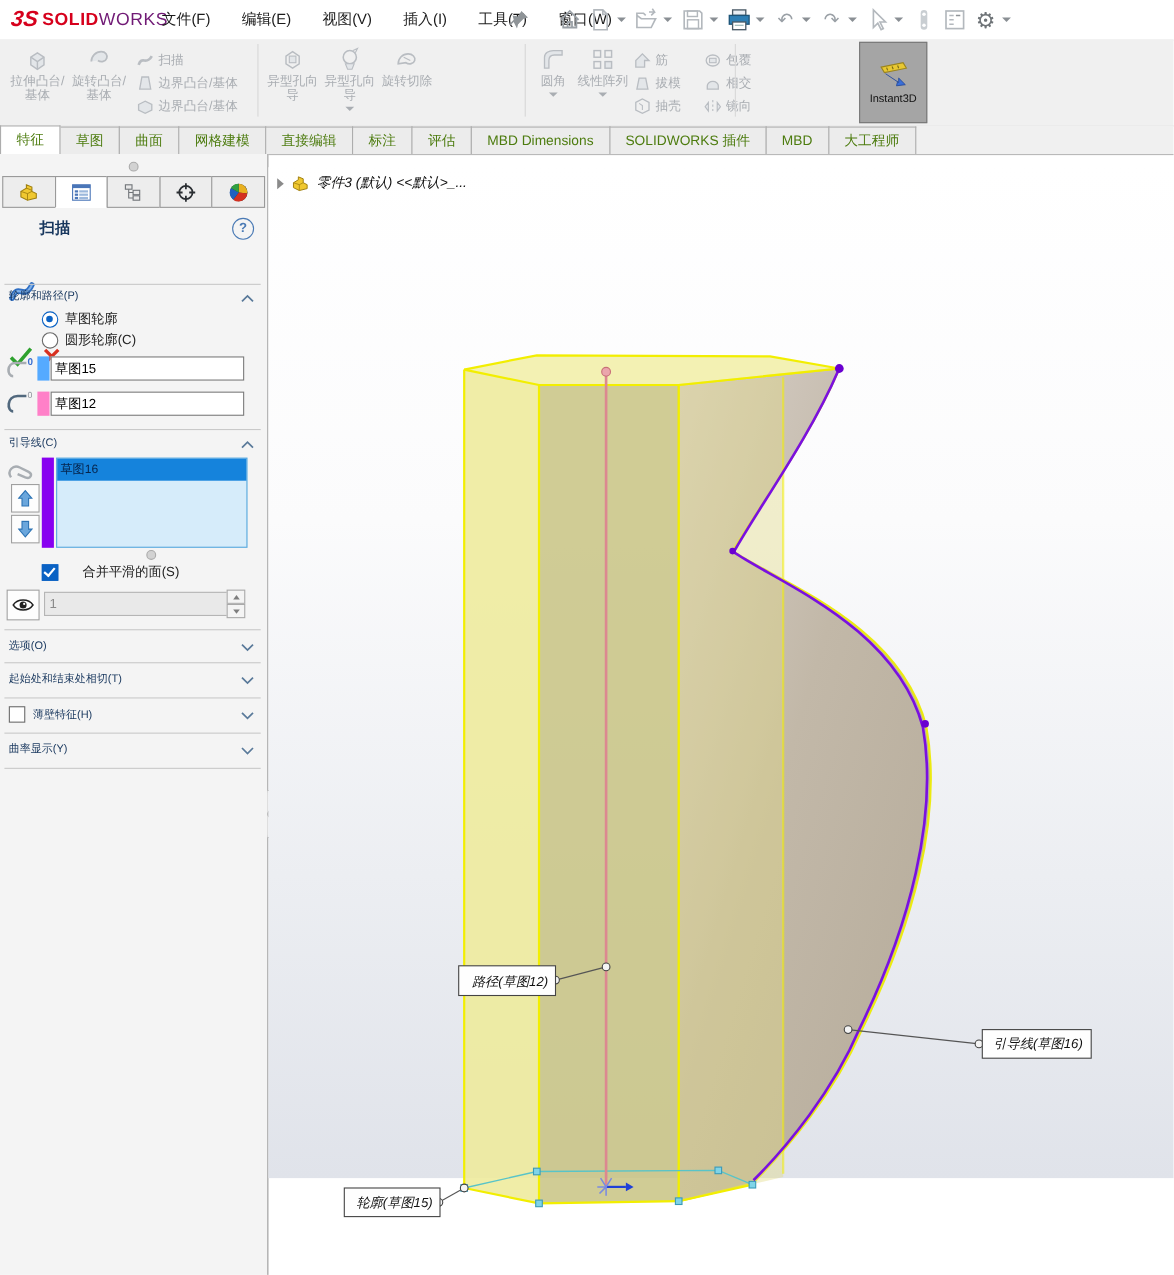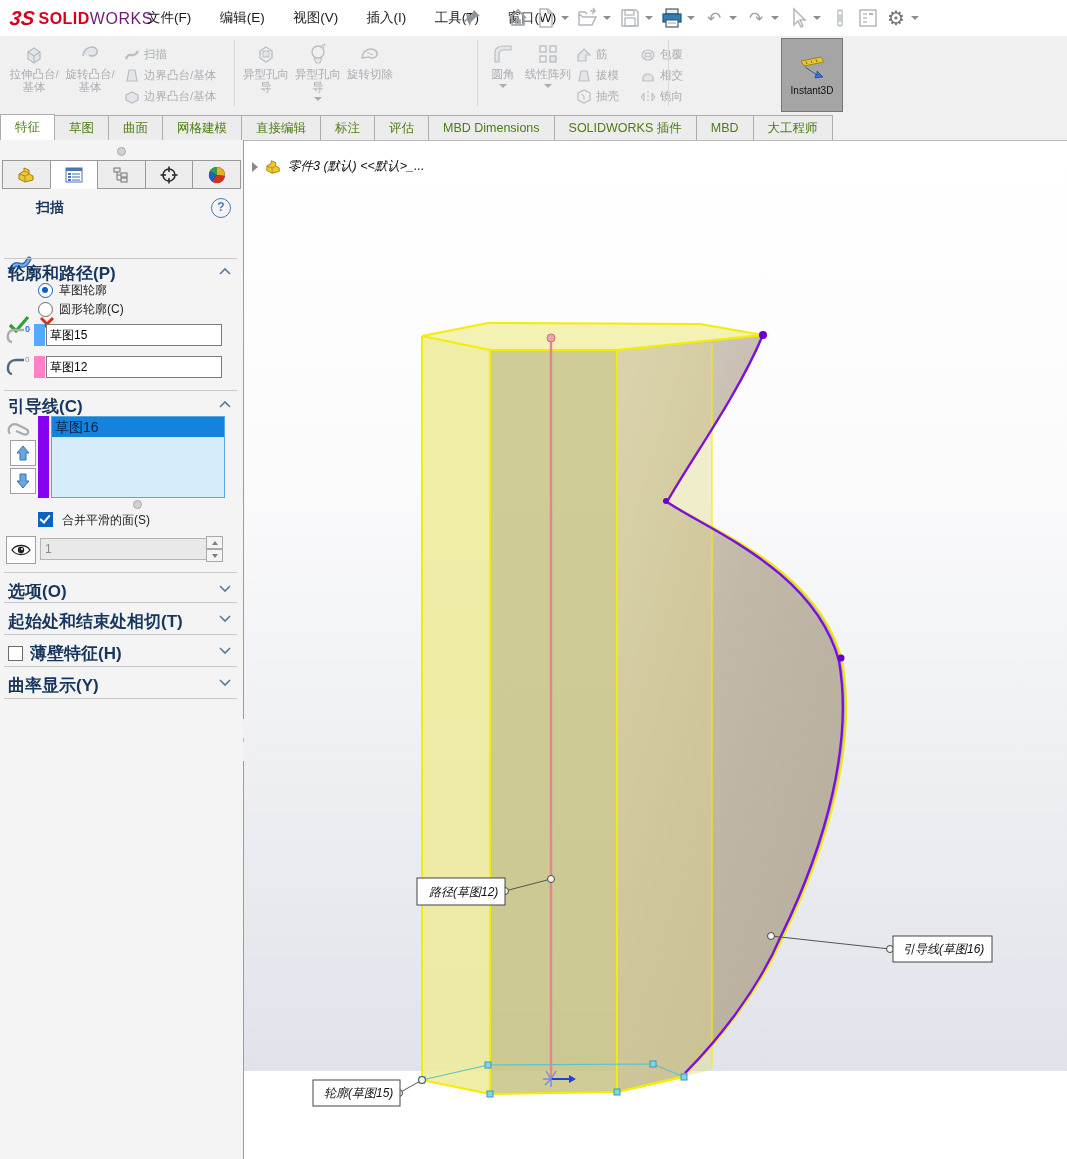--- a/index.html
+++ b/index.html
@@ -40,31 +40,31 @@
   #panel{position:absolute;left:0;top:0;width:243px;height:1019px;background:#f4f4f4;border-right:1px solid #9c9c9c;font-size:12px;color:#222;}
   .gripdot{width:7px;height:7px;border-radius:50%;background:#d2d2d2;border:1px solid #aaa;}
   #panel-tabs{position:absolute;left:2px;top:20px;width:238px;height:29px;display:flex;}
   .ptab{flex:1;border:1px solid #9a9a9a;margin-right:-1px;background:#ededed;display:flex;align-items:center;justify-content:center;}
   .ptab.active{background:#ffffff;border-bottom-color:#fff;}
   #pm-header{position:absolute;left:0;top:56px;width:243px;height:26px;}
   #pm-title{position:absolute;left:36px;top:3px;font-size:14px;font-weight:bold;color:#17365d;}
   #help-btn{position:absolute;left:211px;top:2px;width:18px;height:18px;border:1.5px solid #4a7ab5;border-radius:50%;color:#4a7ab5;font-weight:bold;font-size:12px;text-align:center;line-height:17px;}
   #okcancel{position:absolute;left:0;top:86px;width:243px;height:28px;}
   .pdiv{position:absolute;left:4px;width:233px;height:1px;background:#c9c9c9;}
-  .sect-h{position:absolute;left:8px;font-size:17px;font-weight:bold;color:#17365d;}
+  .sect-h{position:absolute;left:8px;font-size:10px;font-weight:normal;color:#17365d;}
   .chev{position:absolute;left:219px;width:12px;height:8px;}
   .radio-row{position:absolute;left:38px;display:flex;align-items:center;gap:6px;}
   .radio{width:13px;height:13px;border-radius:50%;border:1px solid #6a6a6a;background:#fff;position:relative;}
   .radio.sel{border-color:#0a62c4;}
   .radio.sel::after{content:"";position:absolute;left:2.5px;top:2.5px;width:6px;height:6px;border-radius:50%;background:#0a62c4;}
   .fieldrow{position:absolute;left:4px;display:flex;align-items:center;}
   .swatch{width:11px;height:22px;margin-right:1px;}
   .ptext{width:168px;height:20px;border:1px solid #7a7a7a;background:#fff;font-size:12px;padding:0 3px;font-family:"Liberation Sans",sans-serif;}
   #guide-list{position:absolute;left:51px;top:276px;width:172px;height:80px;border:1px solid #58a8dc;background:#d6ecfa;}
-  #guide-sel{height:20px;background:#1583dc;color:#06234a;font-size:14px;padding:0 3px;line-height:20px;}
+  #guide-sel{height:20px;background:#1583dc;color:#06234a;font-size:11px;padding:0 3px;line-height:20px;}
   .arrbtn{position:absolute;left:10px;width:24px;height:24px;background:#fdfdfd;border:1px solid #a0a0a0;display:flex;align-items:center;justify-content:center;}
   .cbox{width:13px;height:13px;border:1px solid #6a6a6a;background:#fff;}
   .cbox.checked{background:#0a62c4;border-color:#0a62c4;position:relative;}
   .cbox.checked::after{content:"";position:absolute;left:3px;top:0px;width:4px;height:8px;border:solid #fff;border-width:0 2px 2px 0;transform:rotate(40deg);}
   #eye-btn{position:absolute;left:6px;top:396px;width:28px;height:26px;background:#fdfdfd;border:1px solid #a0a0a0;display:flex;align-items:center;justify-content:center;}
   #spin-field{position:absolute;left:40px;top:398px;width:163px;height:20px;background:#e9e9e9;border:1px solid #b5b5b5;color:#8a8a8a;font-size:12px;padding:0 4px;font-family:"Liberation Sans",sans-serif;}
   #spinner{position:absolute;left:206px;top:396px;width:17px;height:26px;display:flex;flex-direction:column;}
   #spinner div{flex:1;border:1px solid #a9a9a9;background:#f4f4f4;display:flex;align-items:center;justify-content:center;}
   .tri-up{width:0;height:0;border-left:3.5px solid transparent;border-right:3.5px solid transparent;border-bottom:4px solid #7d7d7d;}
   .tri-dn{width:0;height:0;border-left:3.5px solid transparent;border-right:3.5px solid transparent;border-top:4px solid #7d7d7d;}
@@ -441,21 +441,21 @@
       <svg width="14" height="16" viewBox="0 0 14 16">
           <path d="M7 1 L13 8 L10 8 L10 15 L4 15 L4 8 L1 8 Z" fill="#6aa6dc" stroke="#2e74b5" stroke-width="1"></path>
         </svg>
     </div>
     <div class="arrbtn" style="top:328px;">
       <svg width="14" height="16" viewBox="0 0 14 16">
           <path d="M7 15 L1 8 L4 8 L4 1 L10 1 L10 8 L13 8 Z" fill="#6aa6dc" stroke="#2e74b5" stroke-width="1"></path>
         </svg>
     </div>
     <div class="gripdot abs" style="left:133px;top:360px;"></div>
-    <div class="abs" style="left:38px;top:372px;display:flex;gap:9px;">
+    <div class="abs" style="left:38px;top:372px;display:flex;align-items:center;gap:22px;">
       <div class="cbox checked"></div>
       <span>合并平滑的面(S)</span>
     </div>
     <div id="eye-btn">
       <svg width="20" height="14" viewBox="0 0 20 14">
           <path d="M1 7 C5 1 15 1 19 7 C15 13 5 13 1 7 Z" fill="#fff" stroke="#222" stroke-width="1.3"></path>
           <circle cx="10" cy="7" r="3.2" fill="#222"></circle>
           <circle cx="11" cy="6" r="1" fill="#fff"></circle>
         </svg>
     </div>

